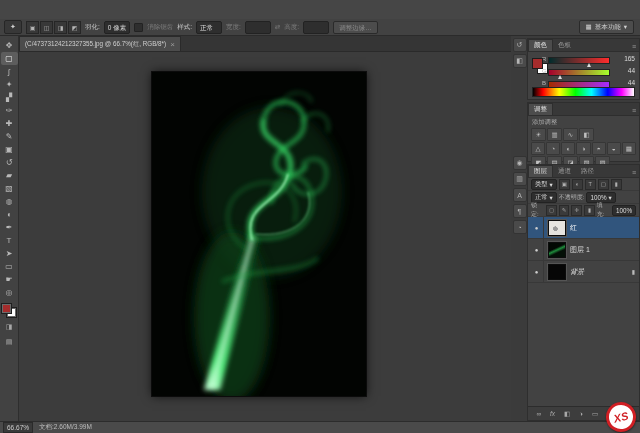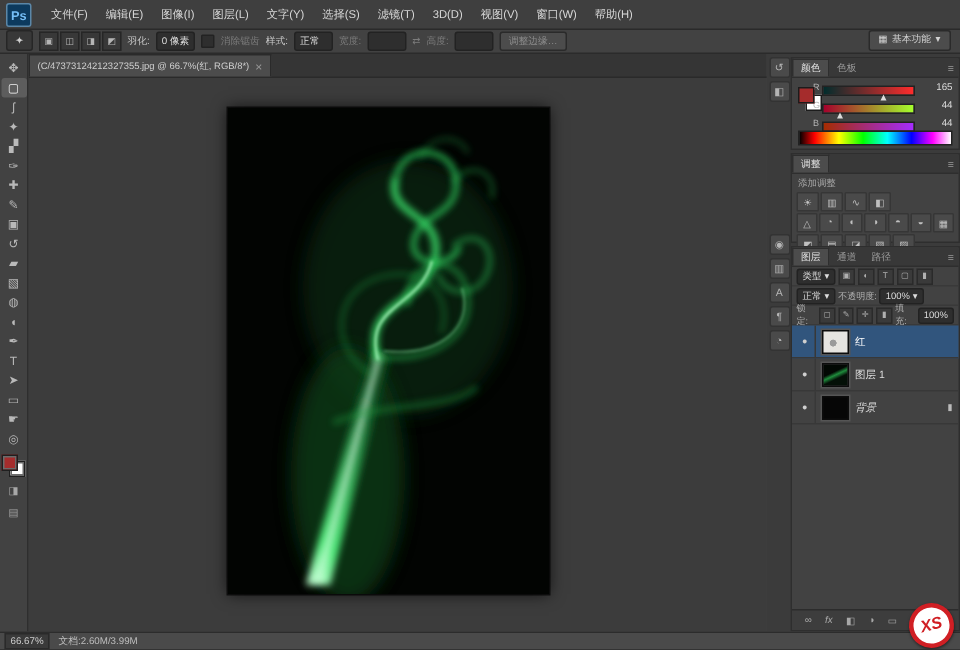--- a/index.html
+++ b/index.html
@@ -115,34 +115,20 @@
            transform:rotate(-14deg);box-shadow:0 1px 2px rgba(0,0,0,.5)}
   .wm-col{display:flex;flex-direction:column;line-height:1}
   .wm-title{font-size:16px;font-weight:bold;color:#fff;letter-spacing:2px;text-shadow:0 1px 2px rgba(0,0,0,.6)}
   .wm-url{font-size:7px;color:#f2f2f2;letter-spacing:.5px;margin-top:1px;text-shadow:0 1px 1px rgba(0,0,0,.6)}
 </style>
 </head>
 <body>
 
 <div id="app">
 
-  <div class="menubar">
-    <div class="ps-logo">Ps</div>
-    <div class="menu-item">文件(F)</div>
-    <div class="menu-item">编辑(E)</div>
-    <div class="menu-item">图像(I)</div>
-    <div class="menu-item">图层(L)</div>
-    <div class="menu-item">文字(Y)</div>
-    <div class="menu-item">选择(S)</div>
-    <div class="menu-item">滤镜(T)</div>
-    <div class="menu-item">3D(D)</div>
-    <div class="menu-item">视图(V)</div>
-    <div class="menu-item">窗口(W)</div>
-    <div class="menu-item">帮助(H)</div>
-  </div>
 
   <div class="optionsbar">
     <div class="ob-toolicon">✦</div>
     <div class="ob-modes">
       <div class="ob-mode">▣</div>
       <div class="ob-mode">◫</div>
       <div class="ob-mode">◨</div>
       <div class="ob-mode">◩</div>
     </div>
     <span class="ob-label">羽化:</span>

